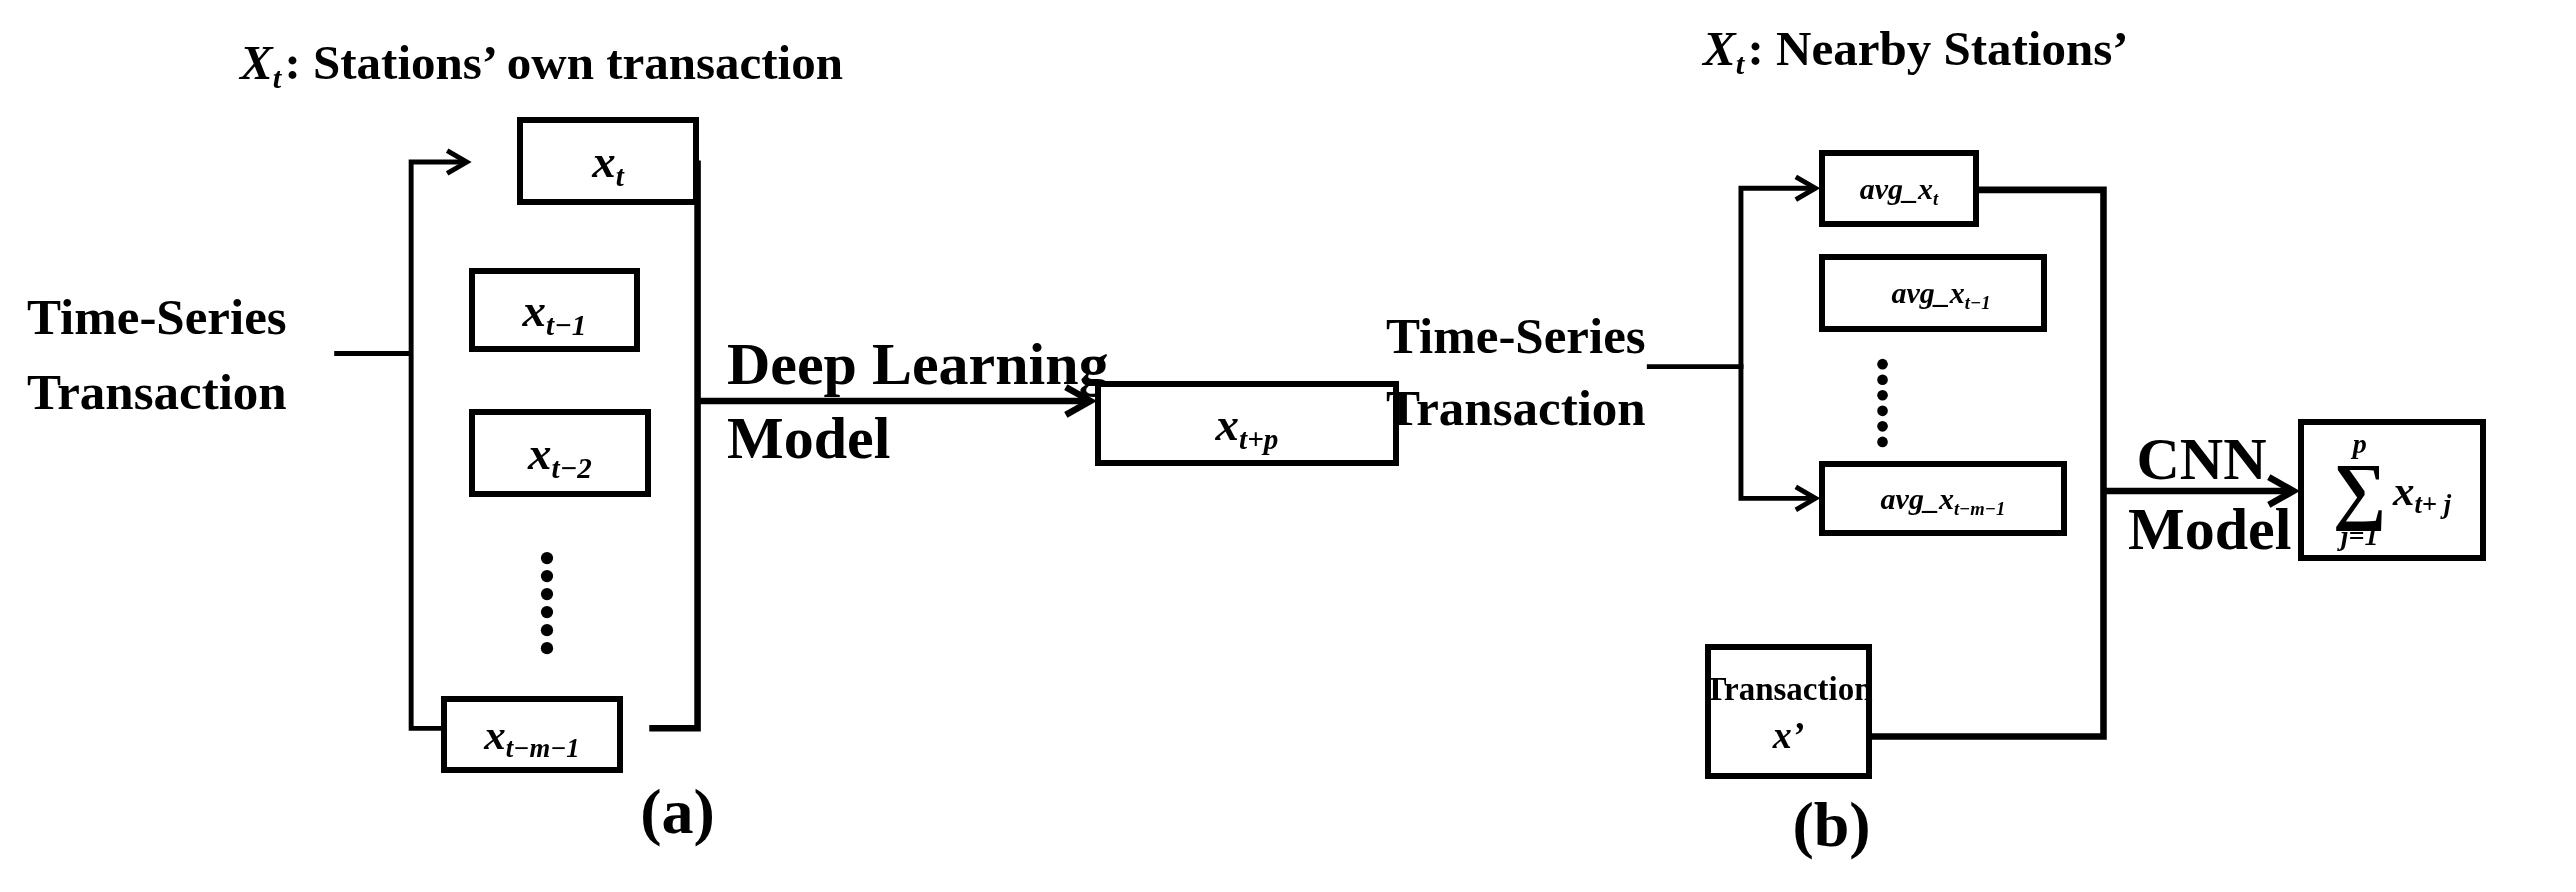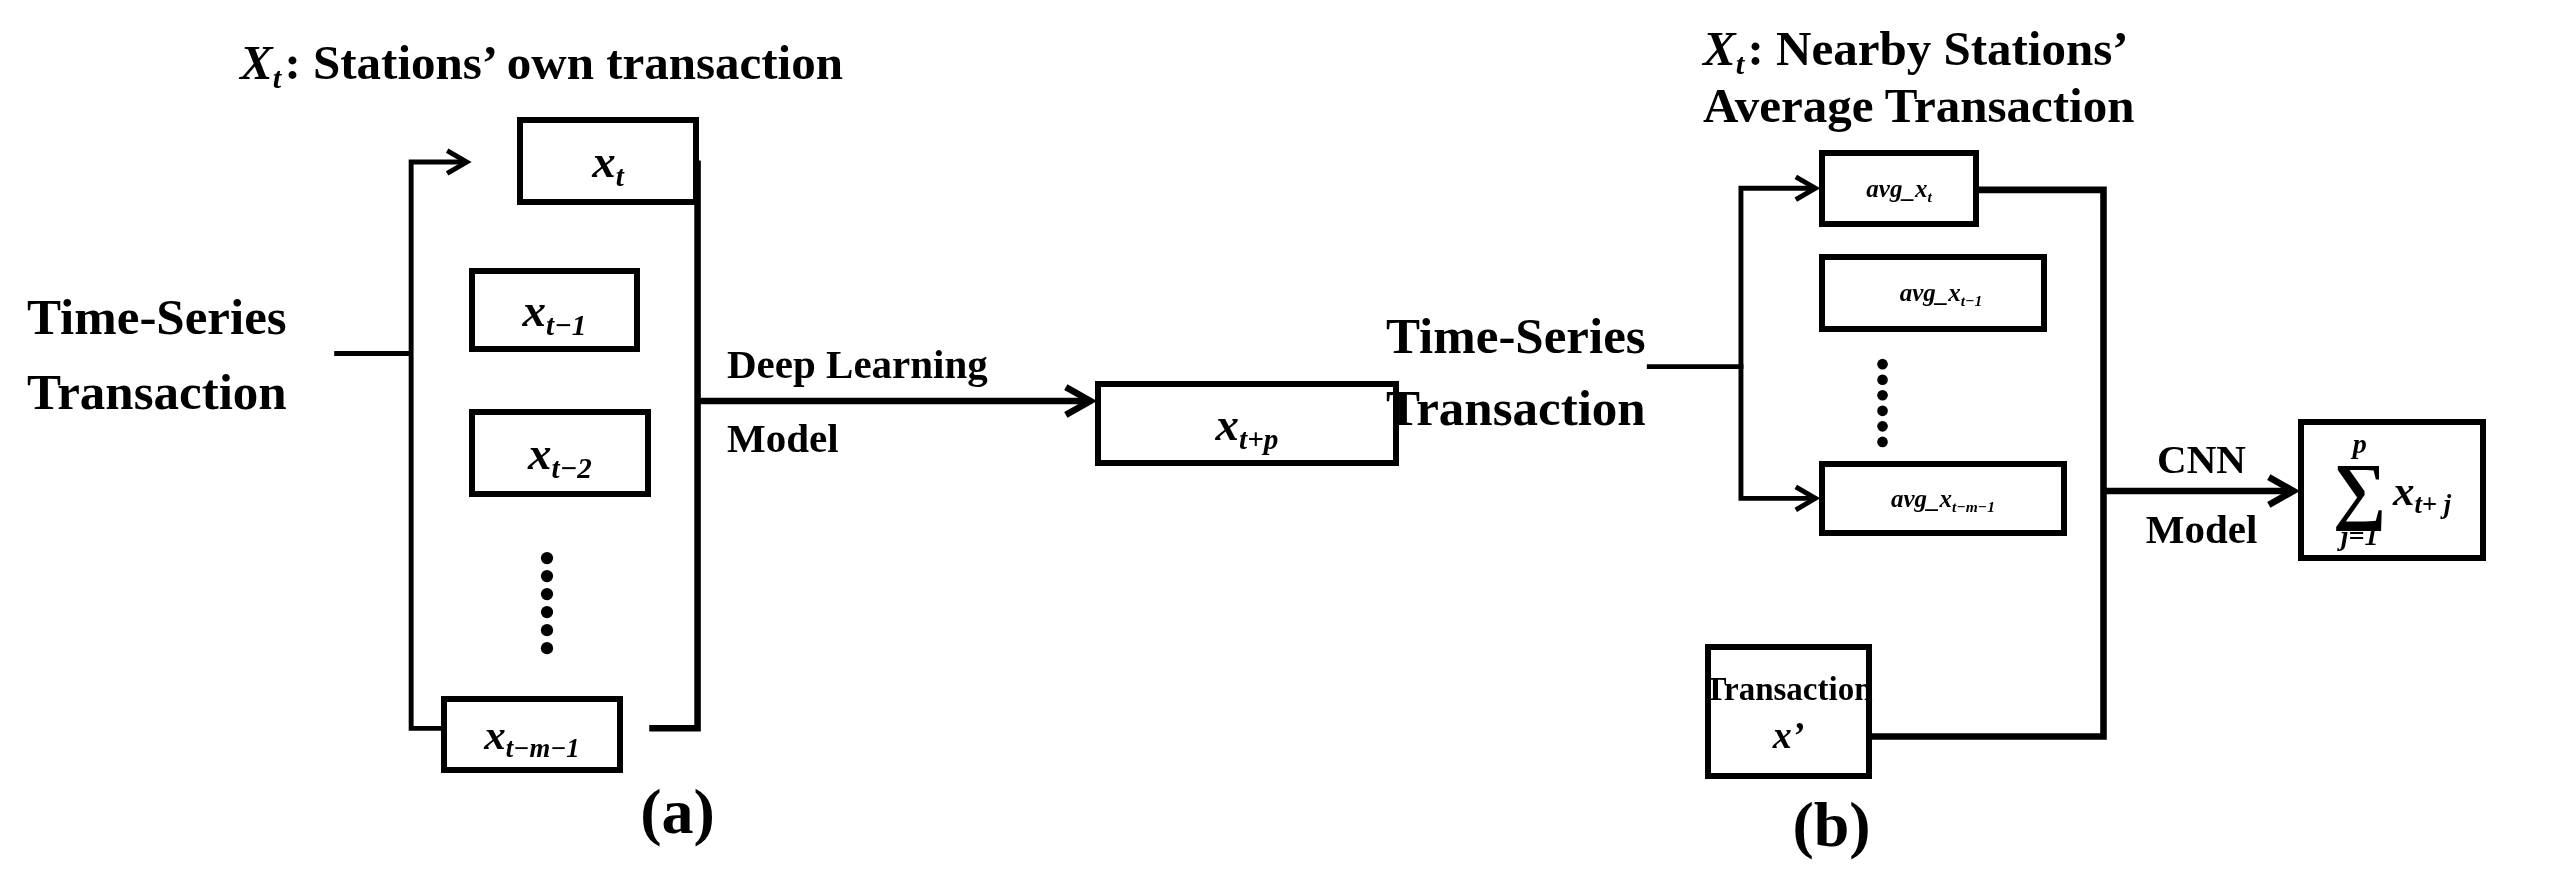--- a/index.html
+++ b/index.html
@@ -13,24 +13,24 @@
   .box{
     position:absolute;border:6.5px solid #000;background:#fff;
     display:flex;align-items:center;justify-content:center;
     box-sizing:border-box;white-space:nowrap;
   }
   .math{font-style:italic;}
   .math sub, sub.msub{font-size:0.62em;line-height:0;vertical-align:-0.30em;font-style:italic;}
   .t-title{font-size:49px;line-height:57px;white-space:nowrap;}
   .t-label{font-size:51px;line-height:75px;white-space:nowrap;}
   .t-label-b{font-size:51px;line-height:72px;white-space:nowrap;}
-  .t-model{font-size:41px;line-height:51px;white-space:nowrap;}
+  .t-model{font-size:60px;line-height:51px;white-space:nowrap;}
   .t-caption{font-size:64px;line-height:65px;text-align:center;}
   .boxmath{font-size:47px;}
-  .boxmath-avg{font-size:25px;}
+  .boxmath-avg{font-size:30px;}
   .cov-line1{font-size:33px;line-height:46px;}
   .cov-line2{font-size:38px;line-height:46px;}
   .sum-col{display:flex;flex-direction:column;align-items:center;line-height:1;}
   .sum-limit{font-size:28px;font-style:italic;}
   .sum-sigma{font-size:75px;line-height:0.85;font-style:normal;}
   .sum-var{font-size:43px;margin-left:6.5px;}
 </style>
 </head>
 <body>
 
@@ -99,21 +99,20 @@
   <div class="box" style="left:1095px;top:381px;width:304px;height:85px;">
     <span class="math boxmath"><span>x</span><sub class="msub">t+p</sub></span>
   </div>
 
   <div class="abs t-caption" style="left:612px;top:779px;width:131px;">(a)</div>
 
   <div class="abs t-title" style="left:1703px;top:19.6px;">
     <div>
       <span class="math"><span>X</span><sub class="msub">t</sub></span><span style="margin-left:3.3px;">: Nearby Stations’</span>
     </div>
-    <div>Average Transaction</div>
   </div>
 
   <div class="abs t-label-b" style="left:1386px;top:300px;">
     <div>Time-Series</div>
     <div>Transaction</div>
   </div>
 
   <div class="box" style="left:1819px;top:150px;width:160px;height:77px;">
     <span class="math boxmath-avg"><span>avg_x</span><sub class="msub">t</sub></span>
   </div>

